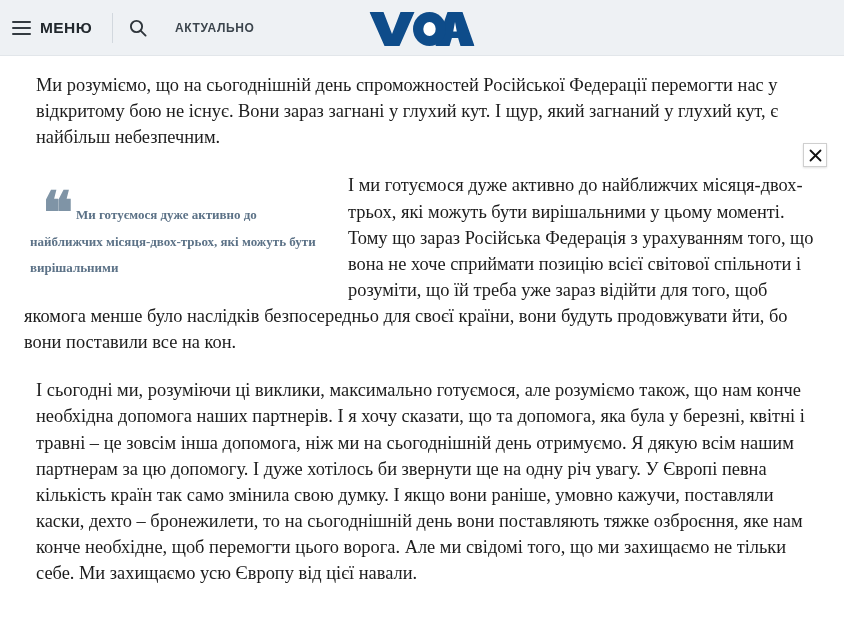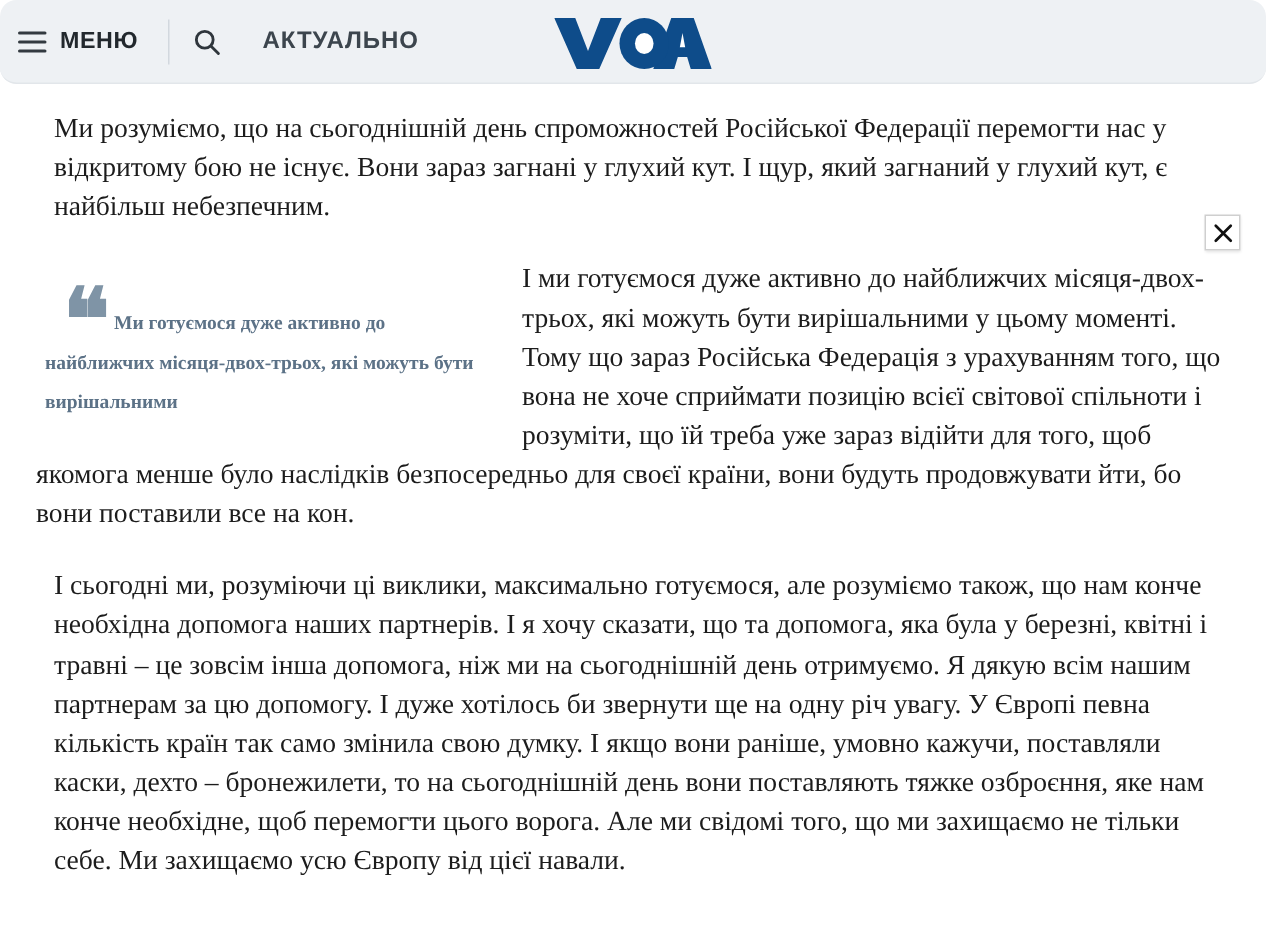--- a/index.html
+++ b/index.html
@@ -17,21 +17,20 @@
   }
 
   
   .site-header {
     height: 55px;
     background: #eef1f4;
     display: flex;
     align-items: center;
     position: relative;
     border-bottom: 1px solid #e2e6ea;
-    border-radius: 11px;
   }
   .menu-button {
     display: flex;
     align-items: center;
     gap: 9px;
     padding: 0 18px 0 12px;
     height: 100%;
     cursor: pointer;
   }
   .hamburger {
@@ -68,21 +67,21 @@
     width: 46px;
     height: 100%;
     display: flex;
     align-items: center;
     justify-content: center;
     cursor: pointer;
   }
   .search-button svg { display: block; }
   .actual-link {
     font-family: "Liberation Sans", sans-serif;
-    font-size: 16px;
+    font-size: 12px;
     font-weight: bold;
     letter-spacing: 0.6px;
     color: #3c454d;
     padding: 0 14px;
     cursor: pointer;
     text-decoration: none;
   }
   .logo {
     position: absolute;
     left: 50%;

